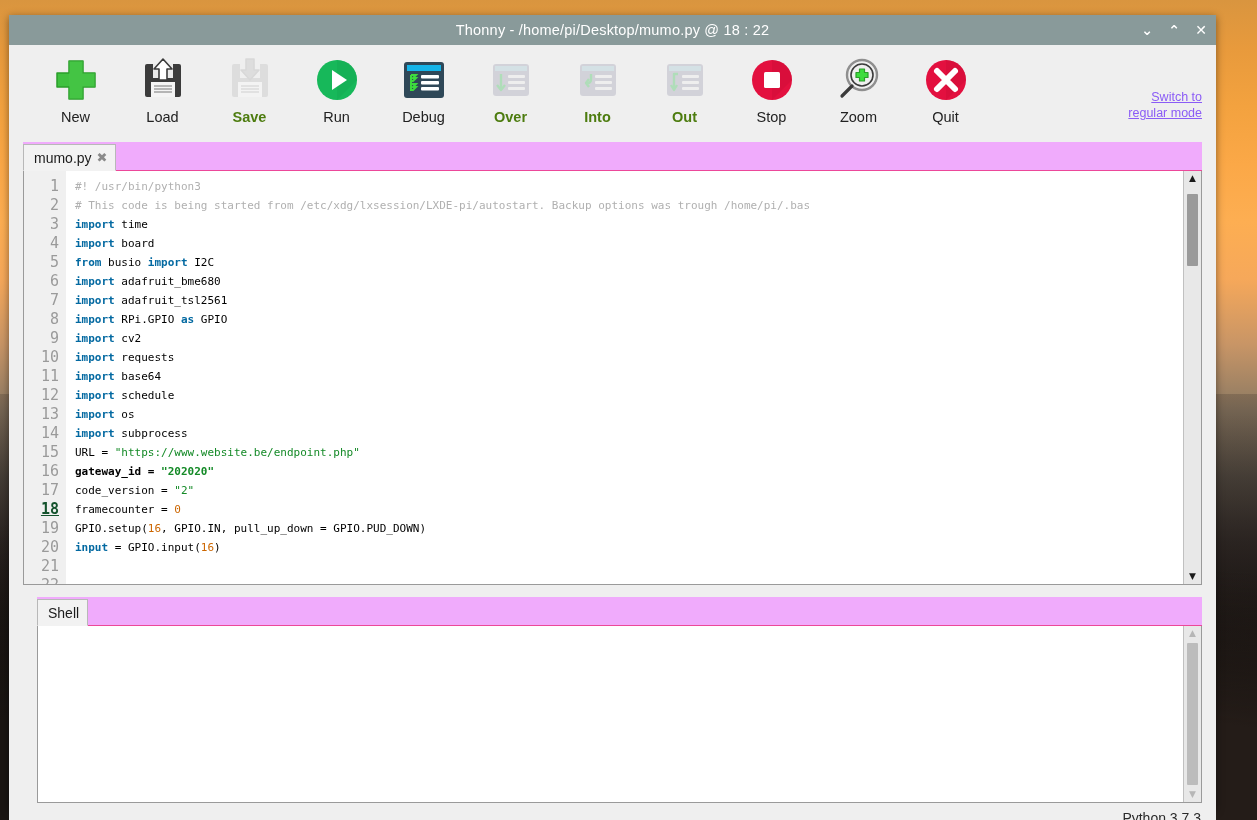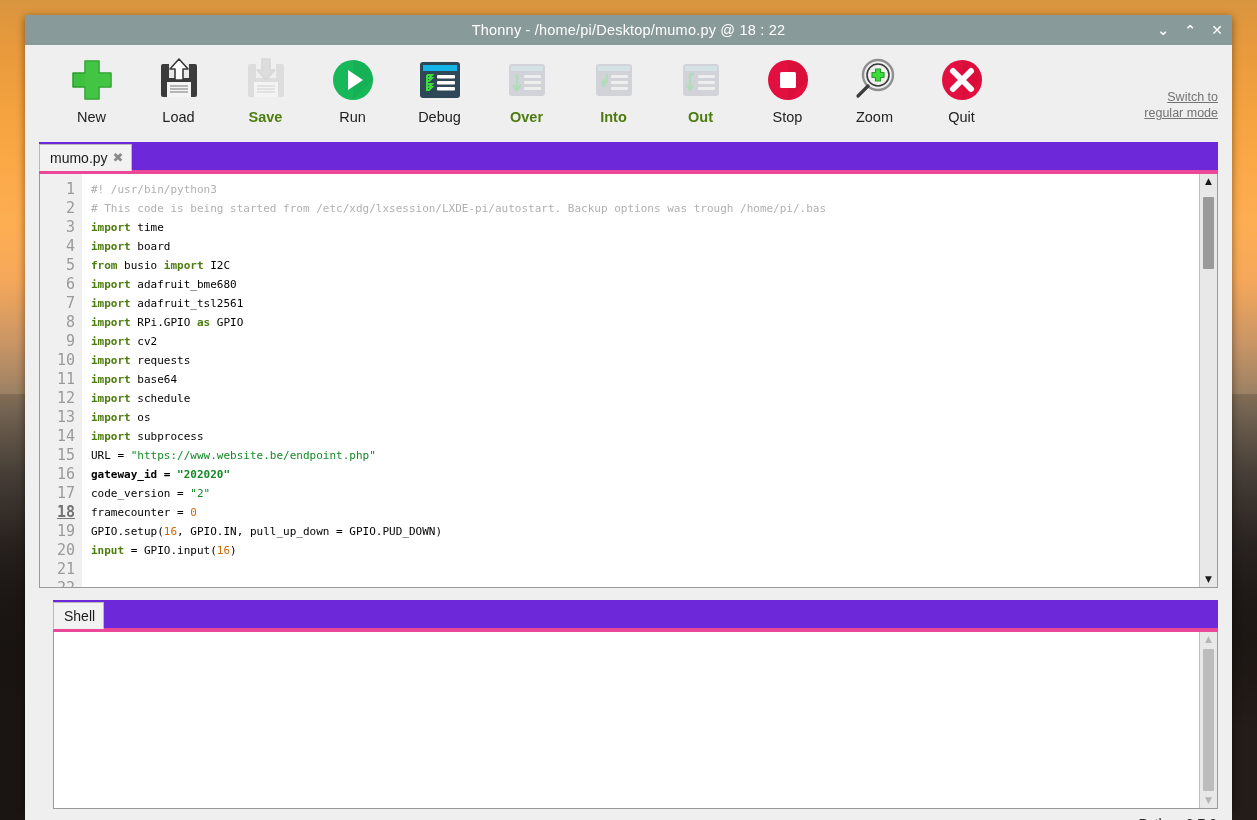--- a/index.html
+++ b/index.html
@@ -36,21 +36,21 @@
     height: 52%;
     background:
       radial-gradient(ellipse 70% 120% at 20% 110%, #1a1512 40%, transparent 72%),
       radial-gradient(ellipse 90% 100% at 85% 115%, #241c18 40%, transparent 75%),
       linear-gradient(180deg, rgba(60,48,42,0.25), rgba(8,6,5,0.95));
   }
 
   
   #window {
     position: absolute;
-    left: 25px; top: 15px;
+    left: 9px; top: 15px;
     width: 1207px; height: 794px;
     background: #efefef;
     box-shadow: 0 2px 8px rgba(0,0,0,0.45);
   }
   #titlebar {
     height: 30px;
     background: #899a9a;
     display: flex;
     align-items: center;
     justify-content: center;
@@ -108,36 +108,36 @@
   }
   .tool.disabled .lbl { color: #4d7c0f; font-weight: bold; }
 
   #switchmode {
     position: absolute;
     right: 14px; top: 44px;
     width: 76px;
     text-align: right;
     font-size: 12.5px;
     line-height: 16px;
-    color: #737373;
+    color: #8b5cf6;
     text-decoration: underline;
     cursor: pointer;
   }
 
   
   #editor-area {
     margin: 0 14px;
     position: relative;
   }
   .tabstrip {
     height: 28px;
     display: flex;
     align-items: flex-end;
-    border-bottom: 4px solid #ec4899;
-    background: #6d28d9;
+    border-bottom: 1px solid #ec4899;
+    background: #f0abfc;
   }
   .tab {
     height: 27px;
     box-sizing: border-box;
     padding: 0 8px 0 10px;
     display: flex; align-items: center; gap: 5px;
     background: #f2f2f2;
     border: 1px solid #b8b8b8;
     border-bottom: 1px solid #f2f2f2;
     font-size: 14px;
@@ -171,39 +171,39 @@
     text-align: right;
   }
   .gutter .ln {
     font-family: "DejaVu Sans Mono", monospace;
     font-size: 15px;
     line-height: 19px;
     color: #9a9a9a;
     padding-right: 7px;
     white-space: pre;
   }
-  .gutter .ln.cur { color: #737373; font-weight: bold; text-decoration: underline; }
+  .gutter .ln.cur { color: #14532d; font-weight: bold; text-decoration: underline; }
   .codepane {
     flex: 1 1 auto;
     padding-top: 6px;
     padding-left: 9px;
     overflow: hidden;
     background: #ffffff;
     position: relative;
   }
   .codeline {
     font-family: "DejaVu Sans Mono", monospace;
     font-size: 11px;
     line-height: 19px;
     white-space: pre;
     color: #000000;
   }
   .codeline.cur { font-weight: bold; }
   .tok-comment { color: #b0b0b0; }
-  .tok-kw { color: #4d7c0f; font-weight: bold; }
+  .tok-kw { color: #0369a1; font-weight: bold; }
   .tok-str { color: #148a27; }
   .tok-num { color: #cc6600; }
 
   
   .vscroll {
     width: 17px;
     flex: 0 0 17px;
     background: #e8e8e8;
     border-left: 1px solid #c0c0c0;
     display: flex;

